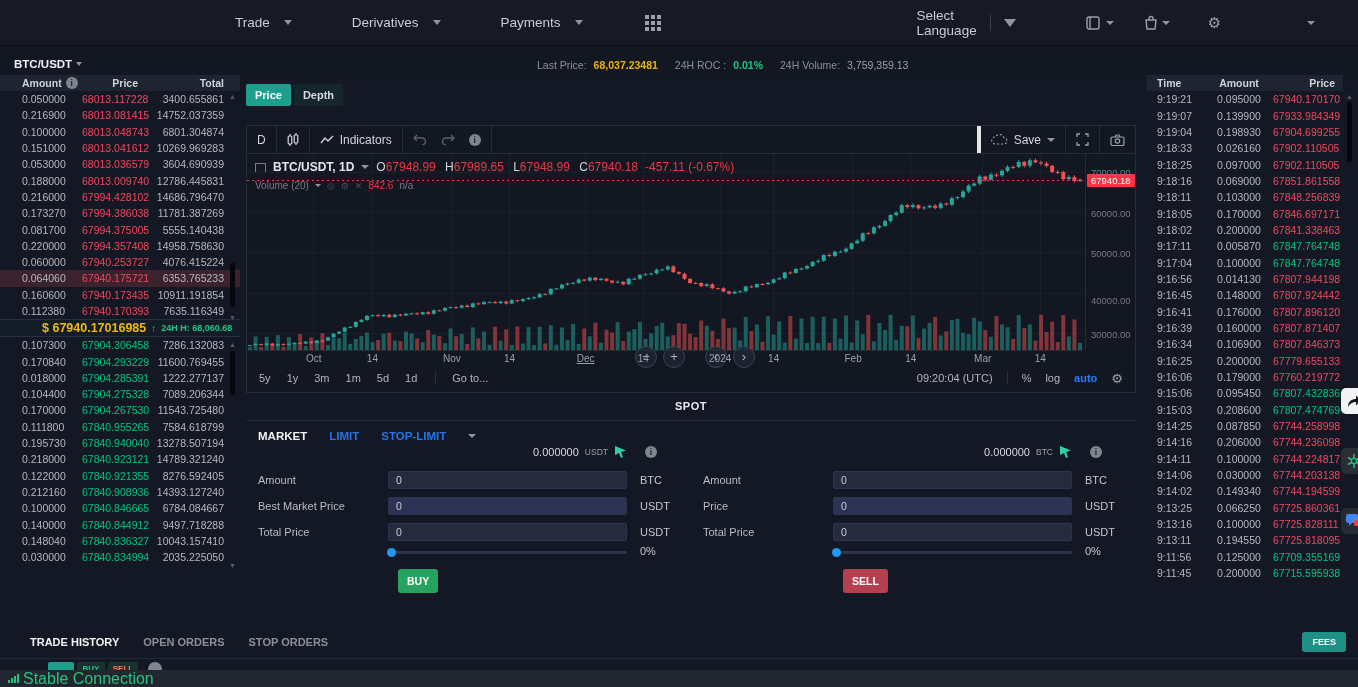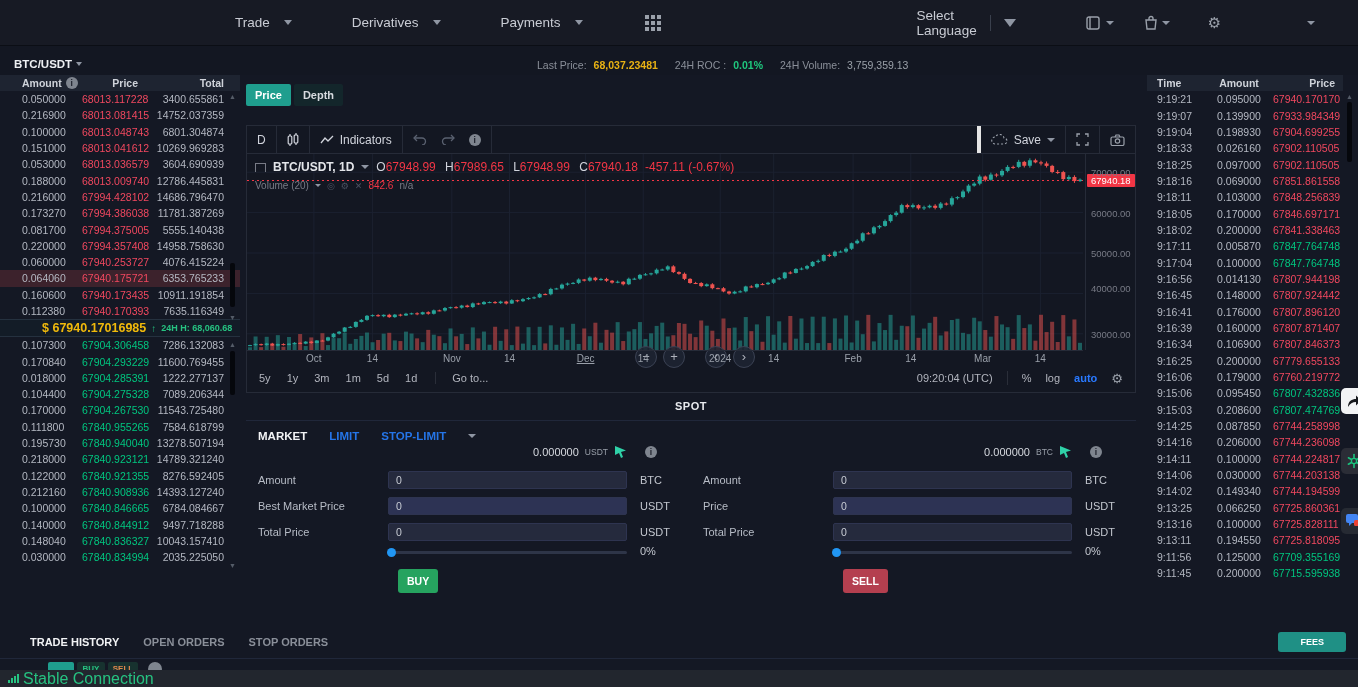--- a/index.html
+++ b/index.html
@@ -121,21 +121,21 @@
   .tr-row .am { text-align:center; color:#b4b8c2; }
   .tr-row .pr { text-align:right; padding-right:8px; }
   .tr-row.down .pr { color:#f1485f; }
   .tr-row.up .pr { color:#00c57f; }
 
   
   #bottom-tabs { left:0; top:625px; width:1358px; height:45px; }
   #bottom-tabs .tabs { position:absolute; left:30px; top:11px; display:flex; gap:24px; font-size:11px; font-weight:bold; color:#8a8f99; }
   #bottom-tabs .tabs .active { color:#f2f3f5; }
   #bottom-tabs .divider { position:absolute; left:0; top:33px; width:1358px; height:1px; background:#20273a; }
-  #fees-btn { position:absolute; right:12px; top:7px; background:#1f9085; color:#fff; font-size:9px; font-weight:bold; padding:5px 22px; border-radius:3px; border:none; cursor:pointer; font-family:inherit; }
+  #fees-btn { position:absolute; right:12px; top:7px; background:#1f9085; color:#fff; font-size:9px; font-weight:bold; padding:5px 10px; border-radius:3px; border:none; cursor:pointer; font-family:inherit; }
   .stub { position:absolute; top:37px; height:16px; border-radius:2px; font-size:8px; font-weight:bold; text-align:center; line-height:14px; }
   #stub-all { left:48px; width:26px; background:#1f9e8e; }
   #stub-buy { left:77px; width:28px; background:#17322f; color:#27c281; }
   #stub-sell { left:108px; width:30px; background:#17322f; color:#e08a4e; }
   #stub-gear { left:148px; width:14px; height:14px; border-radius:50%; background:#7f858f; }
 
   #statusbar { left:0; top:670px; width:1358px; height:17px; background:#22262e; display:flex; align-items:center; padding-left:8px; gap:4px; z-index:30; }
   #statusbar .txt { color:#26c281; font-size:16px; }
   .bars { display:flex; align-items:flex-end; gap:1px; }
   .bars i { width:2px; background:#26c281; display:block; }
@@ -944,21 +944,21 @@
       <div class="cnav">+</div>
       <div class="cnav gap">‹</div>
       <div class="cnav">›</div>
     </div>
   </div>
   <div id="yaxis">
     <div id="price-tag" style="top: 19.5098px;">67940.18</div>
   <span style="top: 13.1856px;">70000.00</span>
       <span style="top: 53.5979px;">60000.00</span>
       <span style="top: 94.0103px;">50000.00</span>
-      <span style="top: 129px;">40000.00</span>
+      <span style="top: 141px;">40000.00</span>
       <span style="top: 174.835px;">30000.00</span>
     </div>
   <div id="xaxis">
       <span style="left: 66.88px;">Oct</span>
       <span style="left: 125.4px;">14</span>
       <span style="left: 204.82px;">Nov</span>
       <span style="left: 262.504px;">14</span>
       <span style="left: 338.58px; text-decoration: underline;">Dec</span>
       <span style="left: 396.264px;">14</span>
       <span style="left: 473.176px;">2024</span>

